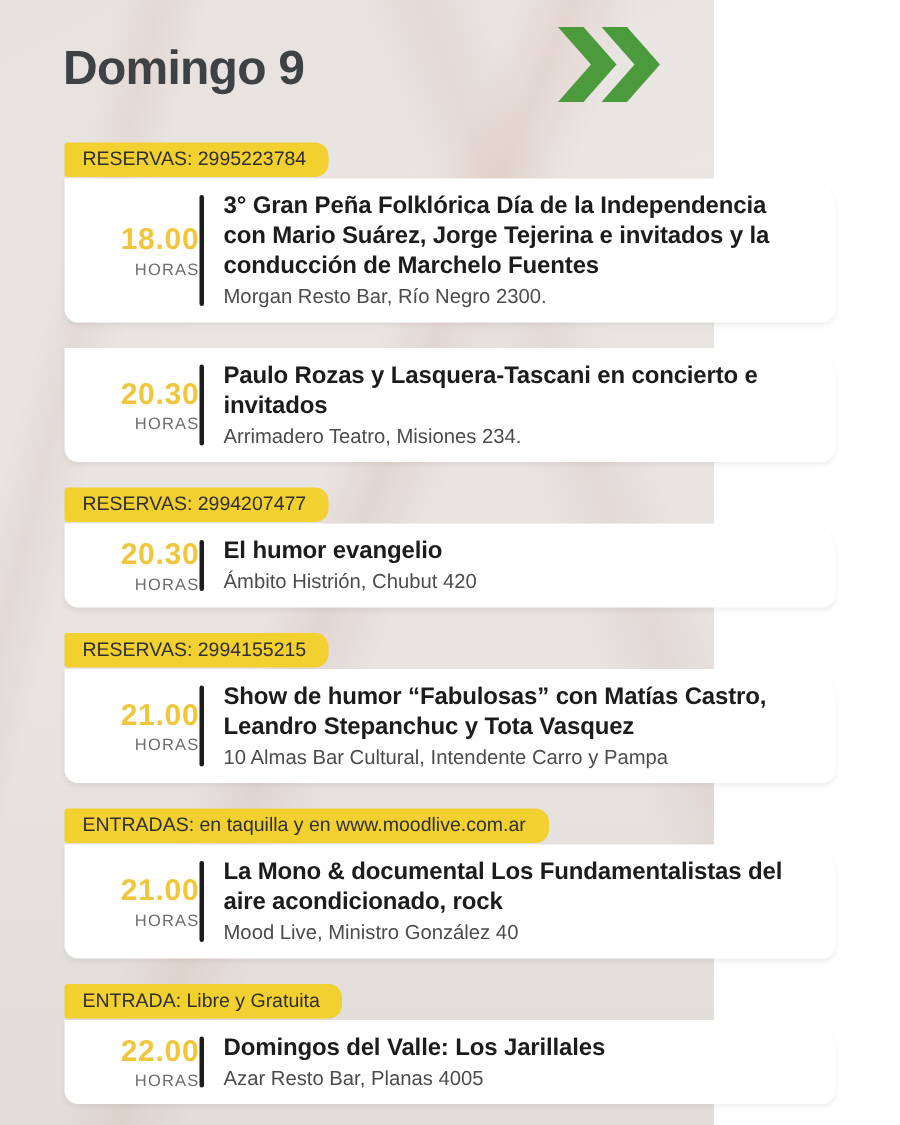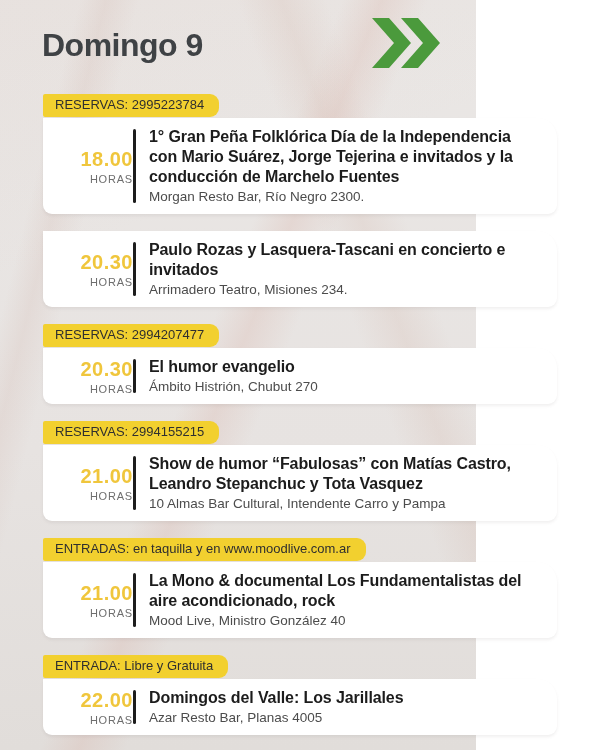--- a/index.html
+++ b/index.html
@@ -77,21 +77,21 @@
 
     <section class="event">
       <div class="ticket-label">RESERVAS: 2995223784</div>
       <div class="card">
         <div class="time-block">
           <div class="time">18.00</div>
           <div class="time-unit">HORAS</div>
         </div>
         <div class="divider"></div>
         <div class="info">
-          <h2 class="event-title">1° Gran Peña Folklórica Día de la Independencia con Mario Suárez, Jorge Tejerina e invitados y la conducción de Marchelo Fuentes</h2>
+          <h2 class="event-title">3° Gran Peña Folklórica Día de la Independencia con Mario Suárez, Jorge Tejerina e invitados y la conducción de Marchelo Fuentes</h2>
           <p class="event-venue">Morgan Resto Bar, Río Negro 2300.</p>
         </div>
       </div>
     </section>
 
     <section class="event">
       <div class="card">
         <div class="time-block">
           <div class="time">20.30</div>
           <div class="time-unit">HORAS</div>
@@ -107,21 +107,21 @@
     <section class="event">
       <div class="ticket-label">RESERVAS: 2994207477</div>
       <div class="card">
         <div class="time-block">
           <div class="time">20.30</div>
           <div class="time-unit">HORAS</div>
         </div>
         <div class="divider"></div>
         <div class="info">
           <h2 class="event-title">El humor evangelio</h2>
-          <p class="event-venue">Ámbito Histrión, Chubut 270</p>
+          <p class="event-venue">Ámbito Histrión, Chubut 420</p>
         </div>
       </div>
     </section>
 
     <section class="event">
       <div class="ticket-label">RESERVAS: 2994155215</div>
       <div class="card">
         <div class="time-block">
           <div class="time">21.00</div>
           <div class="time-unit">HORAS</div>

